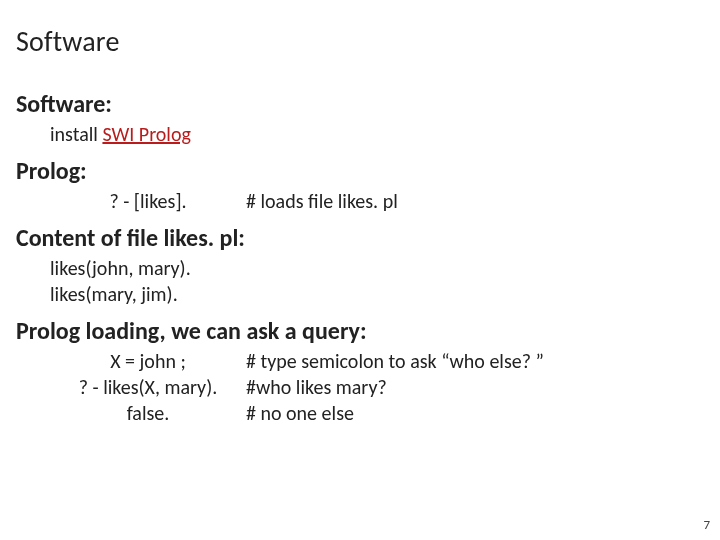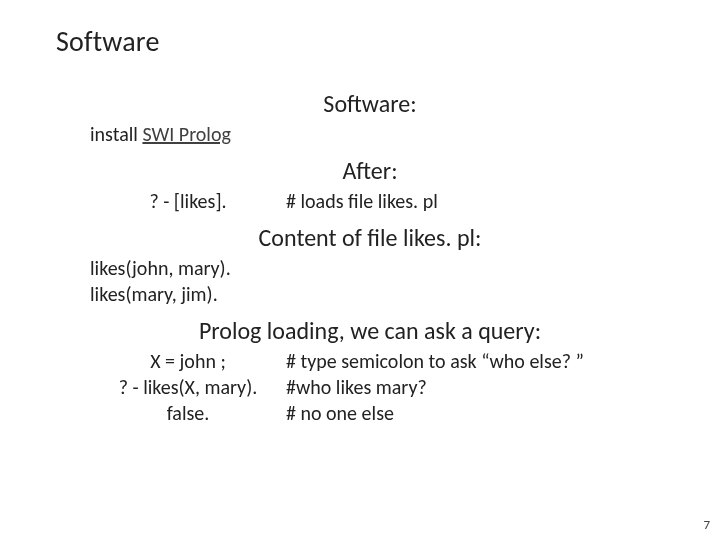--- a/index.html
+++ b/index.html
@@ -6,51 +6,50 @@
     margin: 0;
     padding: 0;
     width: 720px;
     height: 540px;
     background: #fff;
     font-family: "Segoe UI", "Calibri", "Candara", sans-serif;
     color: #222;
     position: relative;
   }
   .slide {
-    padding: 18px 36px 0 56px;
+    padding: 18px 36px 0 16px;
     box-sizing: border-box;
   }
   .title {
     font-size: 28px;
     font-weight: 400;
     margin: 6px 0 30px 0;
     letter-spacing: 0.2px;
   }
   .section {
     font-size: 24px;
-    font-weight: 400;
+    font-weight: 700;
     margin: 0 0 4px 0;
-    text-align: center;
   }
   .sub {
     margin: 2px 0 10px 34px;
     font-size: 20px;
   }
   .sub.tight { margin-bottom: 2px; }
   .row {
     display: flex;
     text-align: center;
   }
   .col-left {
     width: 196px;
     flex-shrink: 0;
   }
   .italic { }
   .link {
-    color: #404040;
+    color: #b91c1c;
     text-decoration: underline;
   }
   .page-num {
     position: absolute;
     right: 10px;
     bottom: 8px;
     font-size: 13px;
     color: #444;
   }
 </style>
@@ -59,21 +58,21 @@
 
 <div class="slide">
 
   <div class="title">Software</div>
 
   <div class="section">Software:</div>
   <div class="sub">
     <span>install </span><span class="link">SWI Prolog</span>
   </div>
 
-  <div class="section">After:</div>
+  <div class="section">Prolog:</div>
   <div class="sub row">
     <span class="col-left">? - [likes].</span>
     <span class="italic"># loads file likes. pl</span>
   </div>
 
   <div class="section">Content of file likes. pl:</div>
   <div class="sub tight">likes(john, mary).</div>
   <div class="sub">likes(mary, jim).</div>
 
   <div class="section">Prolog loading, we can ask a query:</div>

